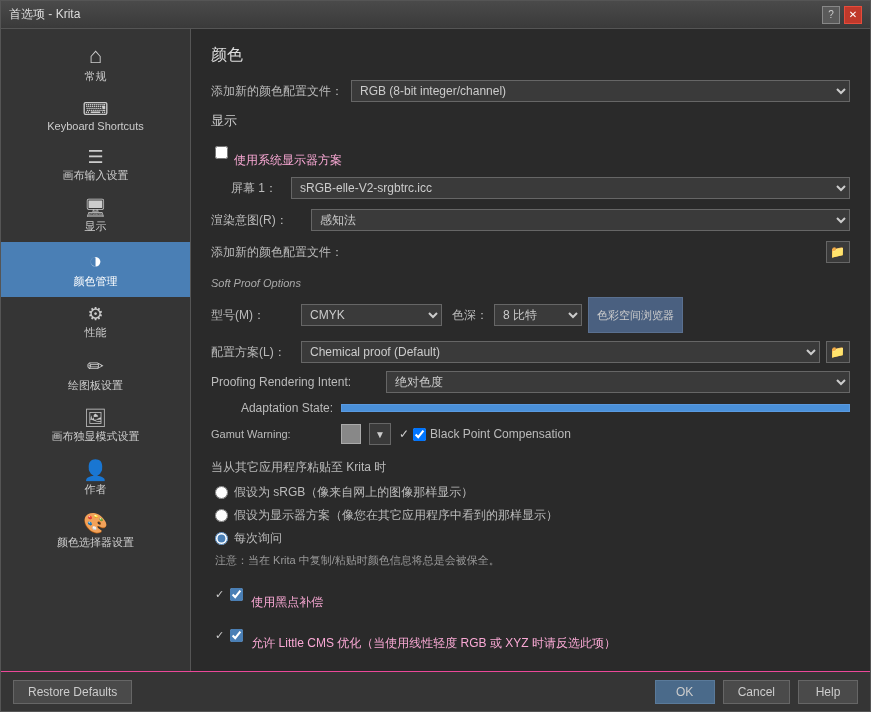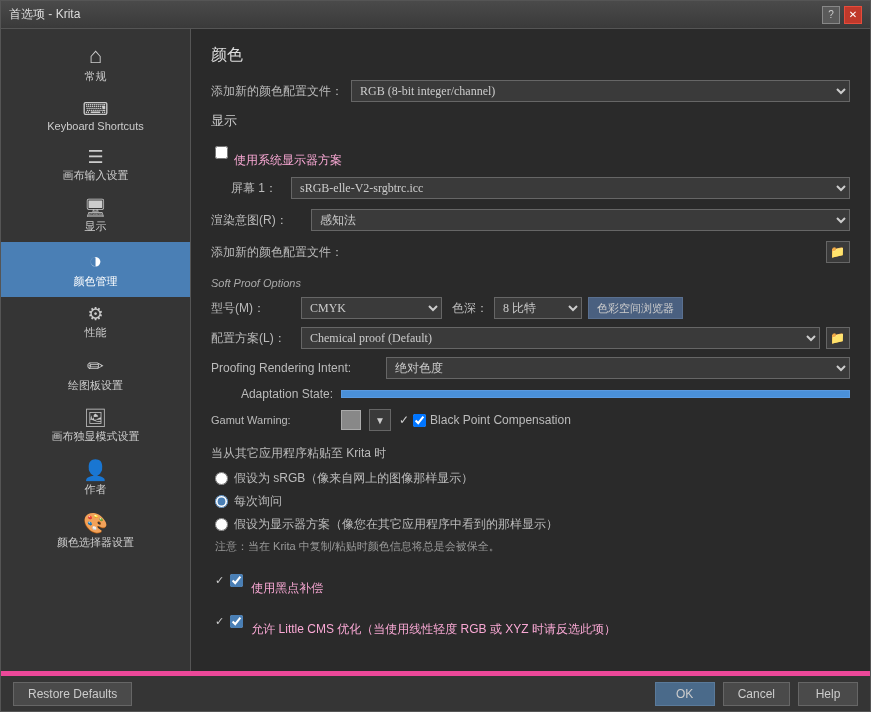--- a/index.html
+++ b/index.html
@@ -115,21 +115,21 @@
       white-space: nowrap;
       min-width: 120px;
       margin-right: 8px;
     }
     select {
       background: #3a3a3a;
       border: 1px solid #666;
       color: #ccc;
       padding: 2px 4px;
       font-size: 12px;
-      font-family: Liberation Serif, serif;
+      font-family: Liberation Sans, sans-serif;
       cursor: pointer;
       height: 22px;
     }
     select.full-width {
       flex: 1;
     }
 
     .display-section {
       margin-bottom: 8px;
     }
@@ -225,21 +225,21 @@
       flex: 1;
     }
 
     .browser-btn {
       background: #4a6080;
       border: 1px solid #5a7090;
       color: #ccc;
       padding: 2px 8px;
       font-size: 11px;
       cursor: pointer;
-      height: 22px;
+      height: 36px;
       white-space: nowrap;
       font-family: inherit;
     }
 
     .adaptation-row {
       display: flex;
       align-items: center;
       margin-bottom: 8px;
     }
     .adaptation-label {
@@ -323,21 +323,21 @@
     }
 
     .bottom-checks {
       margin-bottom: 8px;
     }
 
     
     .bottom-bar {
       height: 40px;
       background: #353535;
-      border-top: 5px solid #ec4899;
+      border-top: 1px solid #ec4899;
       display: flex;
       align-items: center;
       padding: 0 12px;
       justify-content: space-between;
       flex-shrink: 0;
     }
     .bottom-left {
       display: flex;
       gap: 8px;
     }
@@ -530,26 +530,26 @@
         </div>
       </div>
 
       <div class="paste-section">
         <div class="paste-title">当从其它应用程序粘贴至 Krita 时</div>
         <div class="radio-row">
           <input type="radio" name="paste-option" id="paste-srgb" style="">
           <label class="radio-label" for="paste-srgb">假设为 sRGB（像来自网上的图像那样显示）</label>
         </div>
         <div class="radio-row">
+          <input type="radio" name="paste-option" id="paste-display" style="">
+          <label class="radio-label" for="paste-display">假设为显示器方案（像您在其它应用程序中看到的那样显示）</label>
+        </div>
+        <div class="radio-row">
           <input type="radio" name="paste-option" id="paste-ask" checked="" style="">
           <label class="radio-label" for="paste-ask">每次询问</label>
-        </div>
-        <div class="radio-row">
-          <input type="radio" name="paste-option" id="paste-display" style="">
-          <label class="radio-label" for="paste-display">假设为显示器方案（像您在其它应用程序中看到的那样显示）</label>
         </div>
         <div class="note-text">注意：当在 Krita 中复制/粘贴时颜色信息将总是会被保全。</div>
       </div>
 
       <div class="bottom-checks">
         <div class="checkbox-row">
           <span style="color:#ccc; margin-right:6px; font-size:11px;">✓</span>
           <input type="checkbox" id="use-black-point" checked="" style="">
           <label class="checkbox-label" for="use-black-point" style="margin-left:2px;">使用黑点补偿</label>
         </div>

